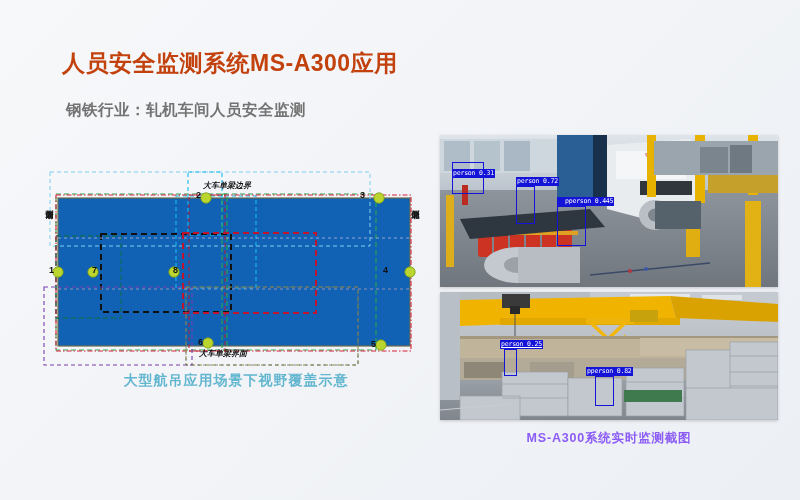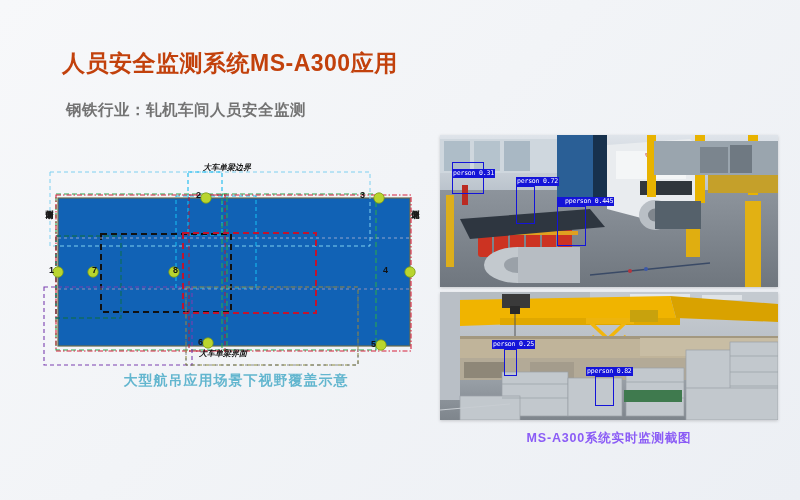--- a/index.html
+++ b/index.html
@@ -34,21 +34,21 @@
     position:absolute;font-size:8px;color:#1a1a1a;font-weight:bold;
     writing-mode:vertical-rl;text-orientation:upright;line-height:1.05;
     letter-spacing:0px;
   }
   .vlabel.south{left:44px;top:204px;}
   .vlabel.north{left:410px;top:204px;}
   .hlabel{
     position:absolute;font-size:8px;color:#111;font-weight:bold;white-space:nowrap;
     font-style:italic;
   }
-  .hlabel.top{left:203px;top:162px;}
+  .hlabel.top{left:203px;top:180px;}
   .hlabel.bottom{left:199px;top:348px;}
   .ptnum{
     position:absolute;font-size:9px;color:#111;font-weight:bold;
   }
 
   
   .photo{
     position:absolute;overflow:hidden;background:#9aa3ab;
     box-shadow:0 1px 3px rgba(0,0,0,.18);
   }
@@ -281,21 +281,21 @@
           <line x1="290" y1="80" x2="338" y2="80"></line>
         <line x1="290" y1="94" x2="338" y2="94"></line>
       </g>
 
       <rect x="184" y="98" width="58" height="12" fill="#3f7a4e"></rect>
 
       <line x1="0" y1="118" x2="70" y2="112" stroke="#c8cdd2" stroke-width="1.2"></line>
     </svg>
 
     <div class="det-box" style="left:64px;top:57px;width:11px;height:25px;"></div>
-    <div class="det-label" style="left:52px;top:48px;">person 0.25</div>
+    <div class="det-label" style="left:60px;top:48px;text-decoration:underline;">person 0.25</div>
 
     <div class="det-box" style="left:155px;top:84px;width:17px;height:28px;"></div>
     <div class="det-label" style="left:146px;top:75px;">pperson 0.82</div>
   </div>
 
   <div class="photo-caption">MS-A300系统实时监测截图</div>
 
 </div>
 
 </body></html>

